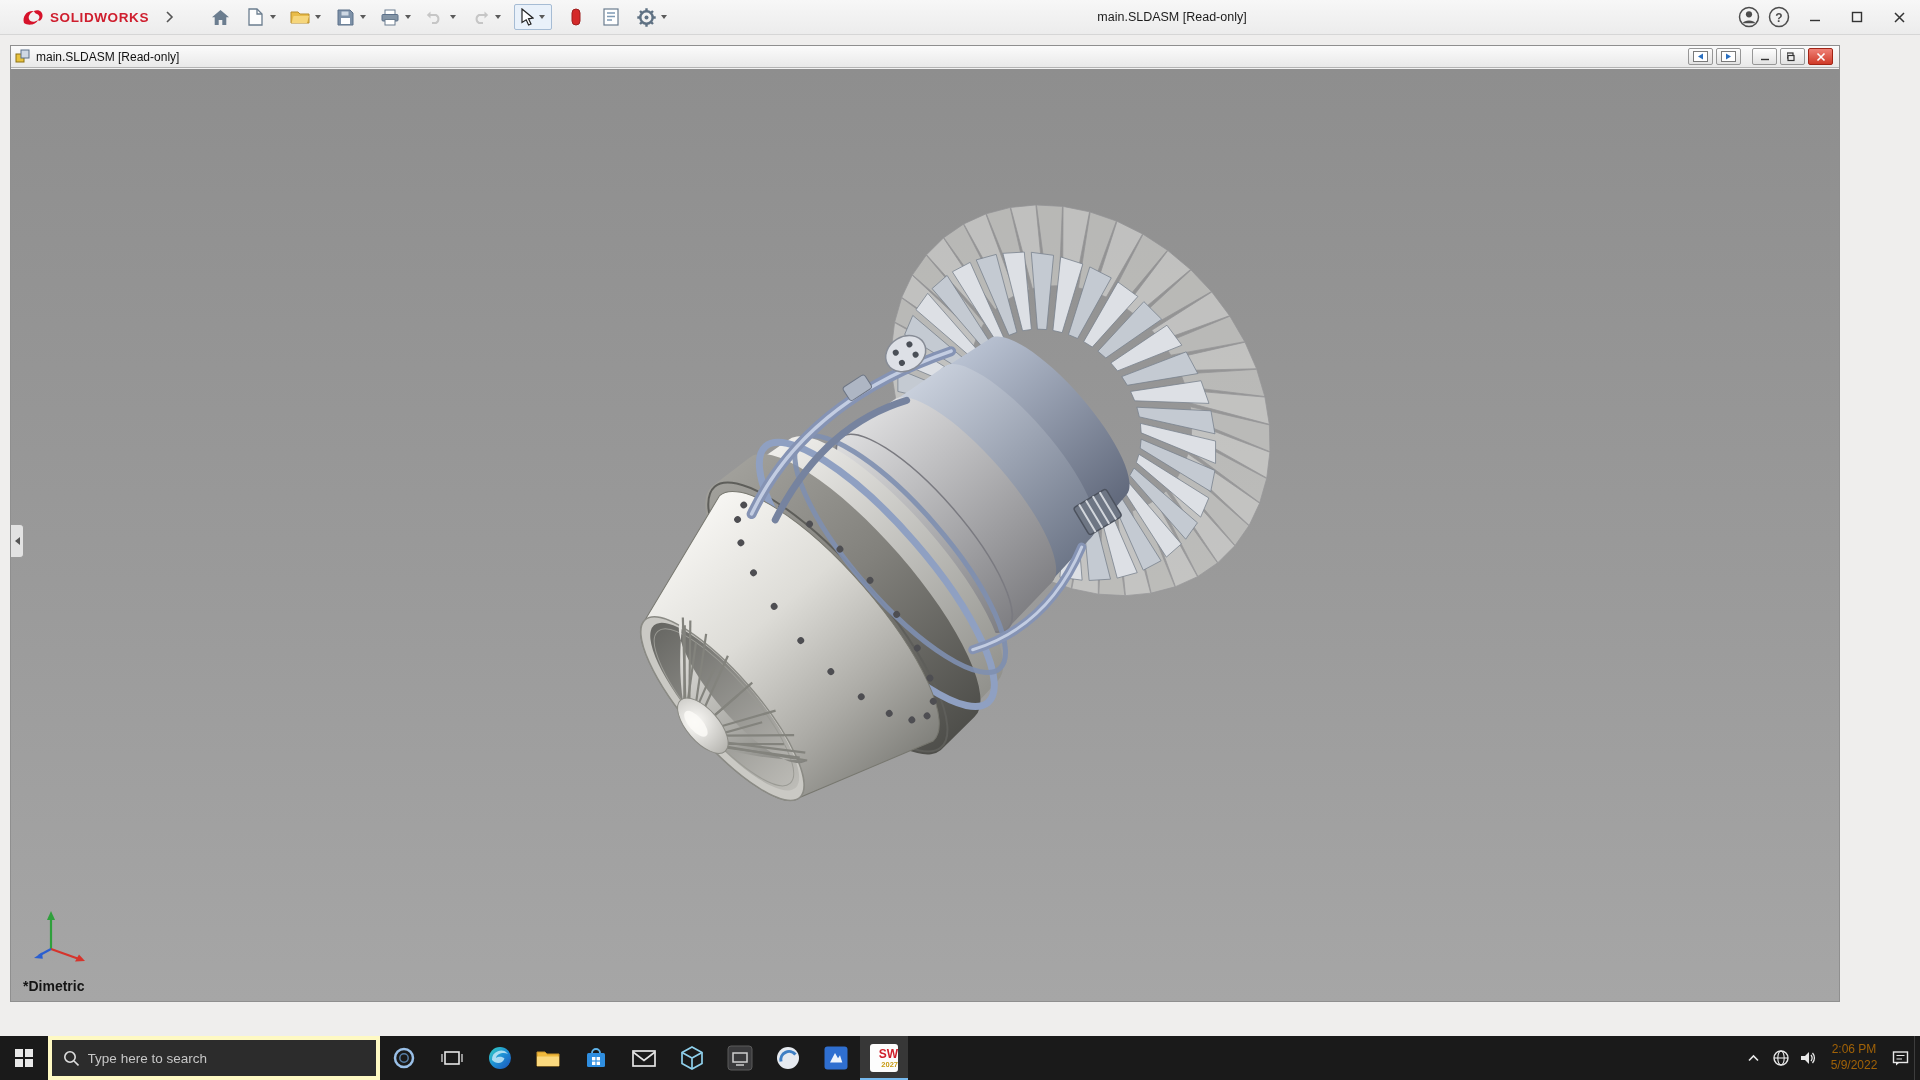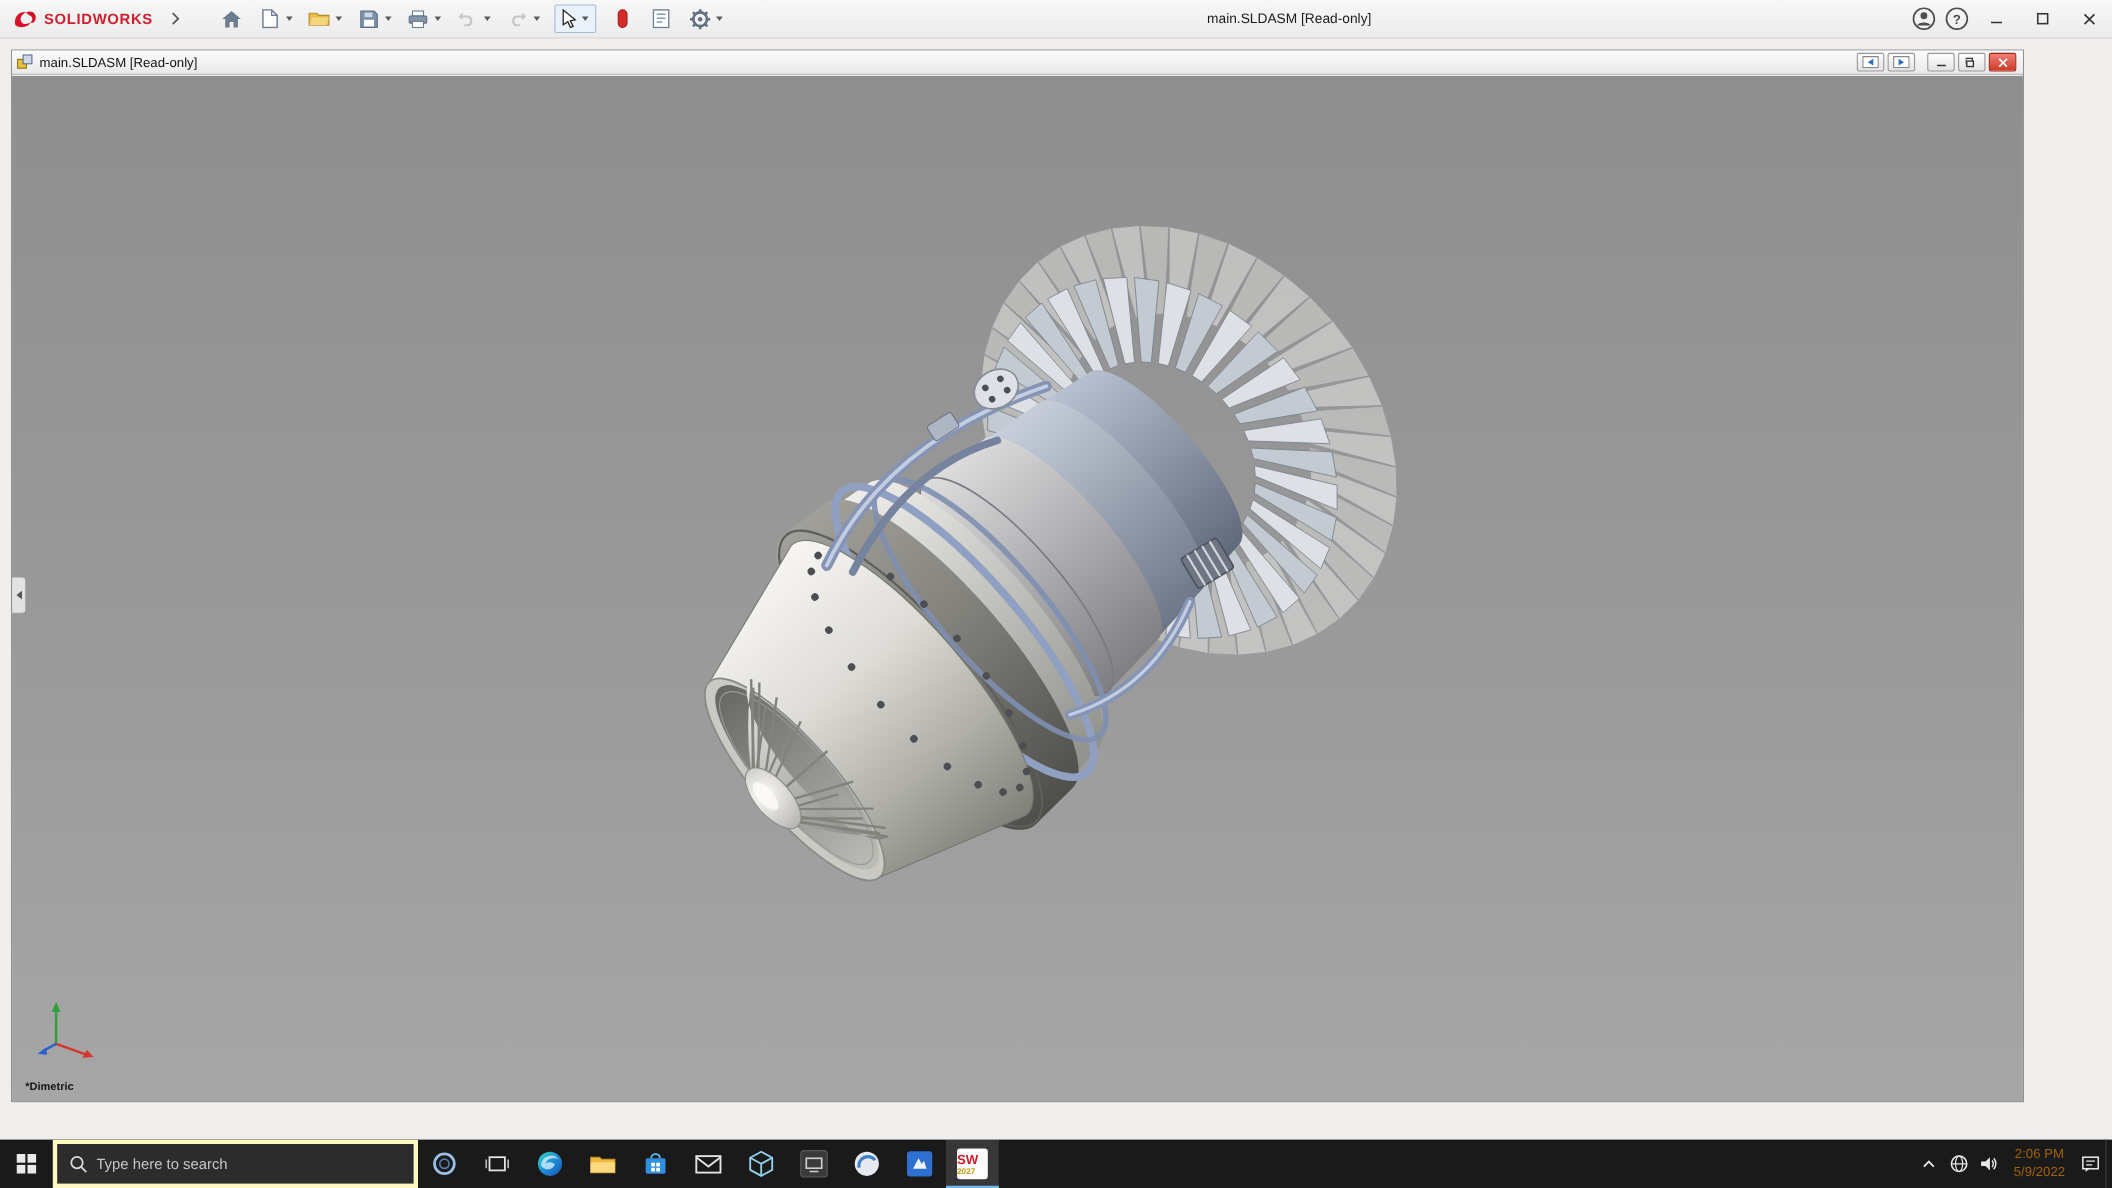--- a/index.html
+++ b/index.html
@@ -1,21 +1,21 @@
 <!DOCTYPE html>
 <html><head>
 <meta charset="utf-8">
 <style>
   * { box-sizing: border-box; margin: 0; padding: 0; }
   html, body { width: 1920px; height: 1080px; overflow: hidden; }
   body { font-family: "Liberation Sans", "DejaVu Sans", sans-serif; position: relative; background: #efeeed; user-select: none; }
 
   
   .app-titlebar { position: absolute; top:0; left:0; right:0; height:35px; background: linear-gradient(#f7f7f7,#ececec); border-bottom:1px solid #d6d6d6; display:flex; align-items:center; z-index:10; }
-  .brand { display:flex; align-items:center; gap:6px; padding-left:10px; }
+  .brand { display:flex; align-items:center; gap:6px; padding-left:20px; }
   .brand-text { font-size:13.5px; font-weight:bold; letter-spacing:0.6px; color:#cf1e2e; }
   .fwd-chev { margin-left:16px; display:flex; align-items:center; }
   .toolbar { display:flex; align-items:center; margin-left:22px; }
   .tb-group { display:flex; align-items:center; margin-left:13px; gap:4px; }
   .tb-btn { height:26px; min-width:22px; display:flex; align-items:center; justify-content:center; border-radius:3px; }
   .caret { width:0; height:0; border-left:3.5px solid transparent; border-right:3.5px solid transparent; border-top:4.5px solid #5a5a5a; }
   .tb-select { display:flex; align-items:center; gap:5px; padding:3px 6px; border:1px solid #a6bcd4; background:#e9f1fa; border-radius:2px; }
   .win-title { position:absolute; left:1172px; top:50%; transform:translate(-50%,-50%); font-size:12.5px; color:#1c1c1c; white-space:nowrap; }
   .tb-right { margin-left:auto; display:flex; align-items:center; height:100%; }
   .tb-round { width:30px; height:30px; display:flex; align-items:center; justify-content:center; }
@@ -30,31 +30,31 @@
   .doc-btn { width:25px; height:17px; border:1px solid #979797; background:linear-gradient(#fefefe,#e2e2e2); display:flex; align-items:center; justify-content:center; border-radius:2px; }
   .doc-btn.close-red { background:linear-gradient(#ef8176,#cf3a28); border-color:#a22516; }
   .doc-btn.gap { margin-left:8px; }
 
   
   .viewport { position:absolute; top:23px; left:0; right:0; bottom:0; background:linear-gradient(#8e8e8e, #9a9a9a 55%, #a6a6a6); overflow:hidden; }
   .model-svg { position:absolute; inset:0; width:100%; height:100%; }
   .collapse-tab { position:absolute; left:0; top:455px; width:13px; height:34px; background:#e2e2e2; border:1px solid #9a9a9a; border-left:none; border-radius:0 4px 4px 0; display:flex; align-items:center; justify-content:center; }
   .tri-left { width:0; height:0; border-top:4px solid transparent; border-bottom:4px solid transparent; border-right:5px solid #555; }
   .triad { position:absolute; left:14px; bottom:34px; }
-  .view-label { position:absolute; left:12px; bottom:7px; font-size:10px; font-weight:600; color:#141414;margin-top:38px; }
+  .view-label { position:absolute; left:12px; bottom:7px; font-size:14px; font-weight:600; color:#141414;margin-top:38px; }
 
   
   .taskbar { position:absolute; bottom:0; left:0; right:0; height:44px; background:#1a1a1a; display:flex; align-items:stretch; color:#ececec; z-index:20; }
   .tb-start { width:48px; display:flex; align-items:center; justify-content:center; }
   .tb-search { width:332px; background:#2c2c2c; border:4px solid #fef9c3; display:flex; align-items:center; gap:9px; padding:0 11px; }
   .tb-search input { background:transparent; border:none; outline:none; color:#cfcfcf; font-size:13.5px; width:100%; font-family:"Liberation Sans", sans-serif; }
   .tb-search input::placeholder { color:#c6c6c6; opacity:1; }
   .tb-app { width:48px; display:flex; align-items:center; justify-content:center; position:relative; }
   .tb-app.active { background:rgba(255,255,255,0.13); box-shadow:inset 0 -2px 0 #76b9ed; }
-  .sw-tile { width:28px; height:28px; background:#fdfdfd; border-radius:3px; display:flex; flex-direction:column; align-items:flex-start; justify-content:center; line-height:1; }
+  .sw-tile { width:28px; height:28px; background:#fdfdfd; border-radius:3px; display:flex; flex-direction:column; align-items:flex-end; justify-content:center; line-height:1; }
   .sw-text { color:#d0202c; font-weight:bold; font-size:12px; }
   .sw-year { color:#c79a12; font-size:7.5px; font-weight:bold; margin-top:1px; }
   .tb-tray { margin-left:auto; display:flex; align-items:center; }
   .tray-item { width:27px; height:44px; display:flex; align-items:center; justify-content:center; }
   .clock { width:66px; text-align:center; font-size:12px; line-height:1.3; color:#a16207; padding:0 2px; }
   .show-desktop { width:6px; height:100%; border-left:1px solid #3d3d3d; }
 </style>
 </head>
 <body>
 

